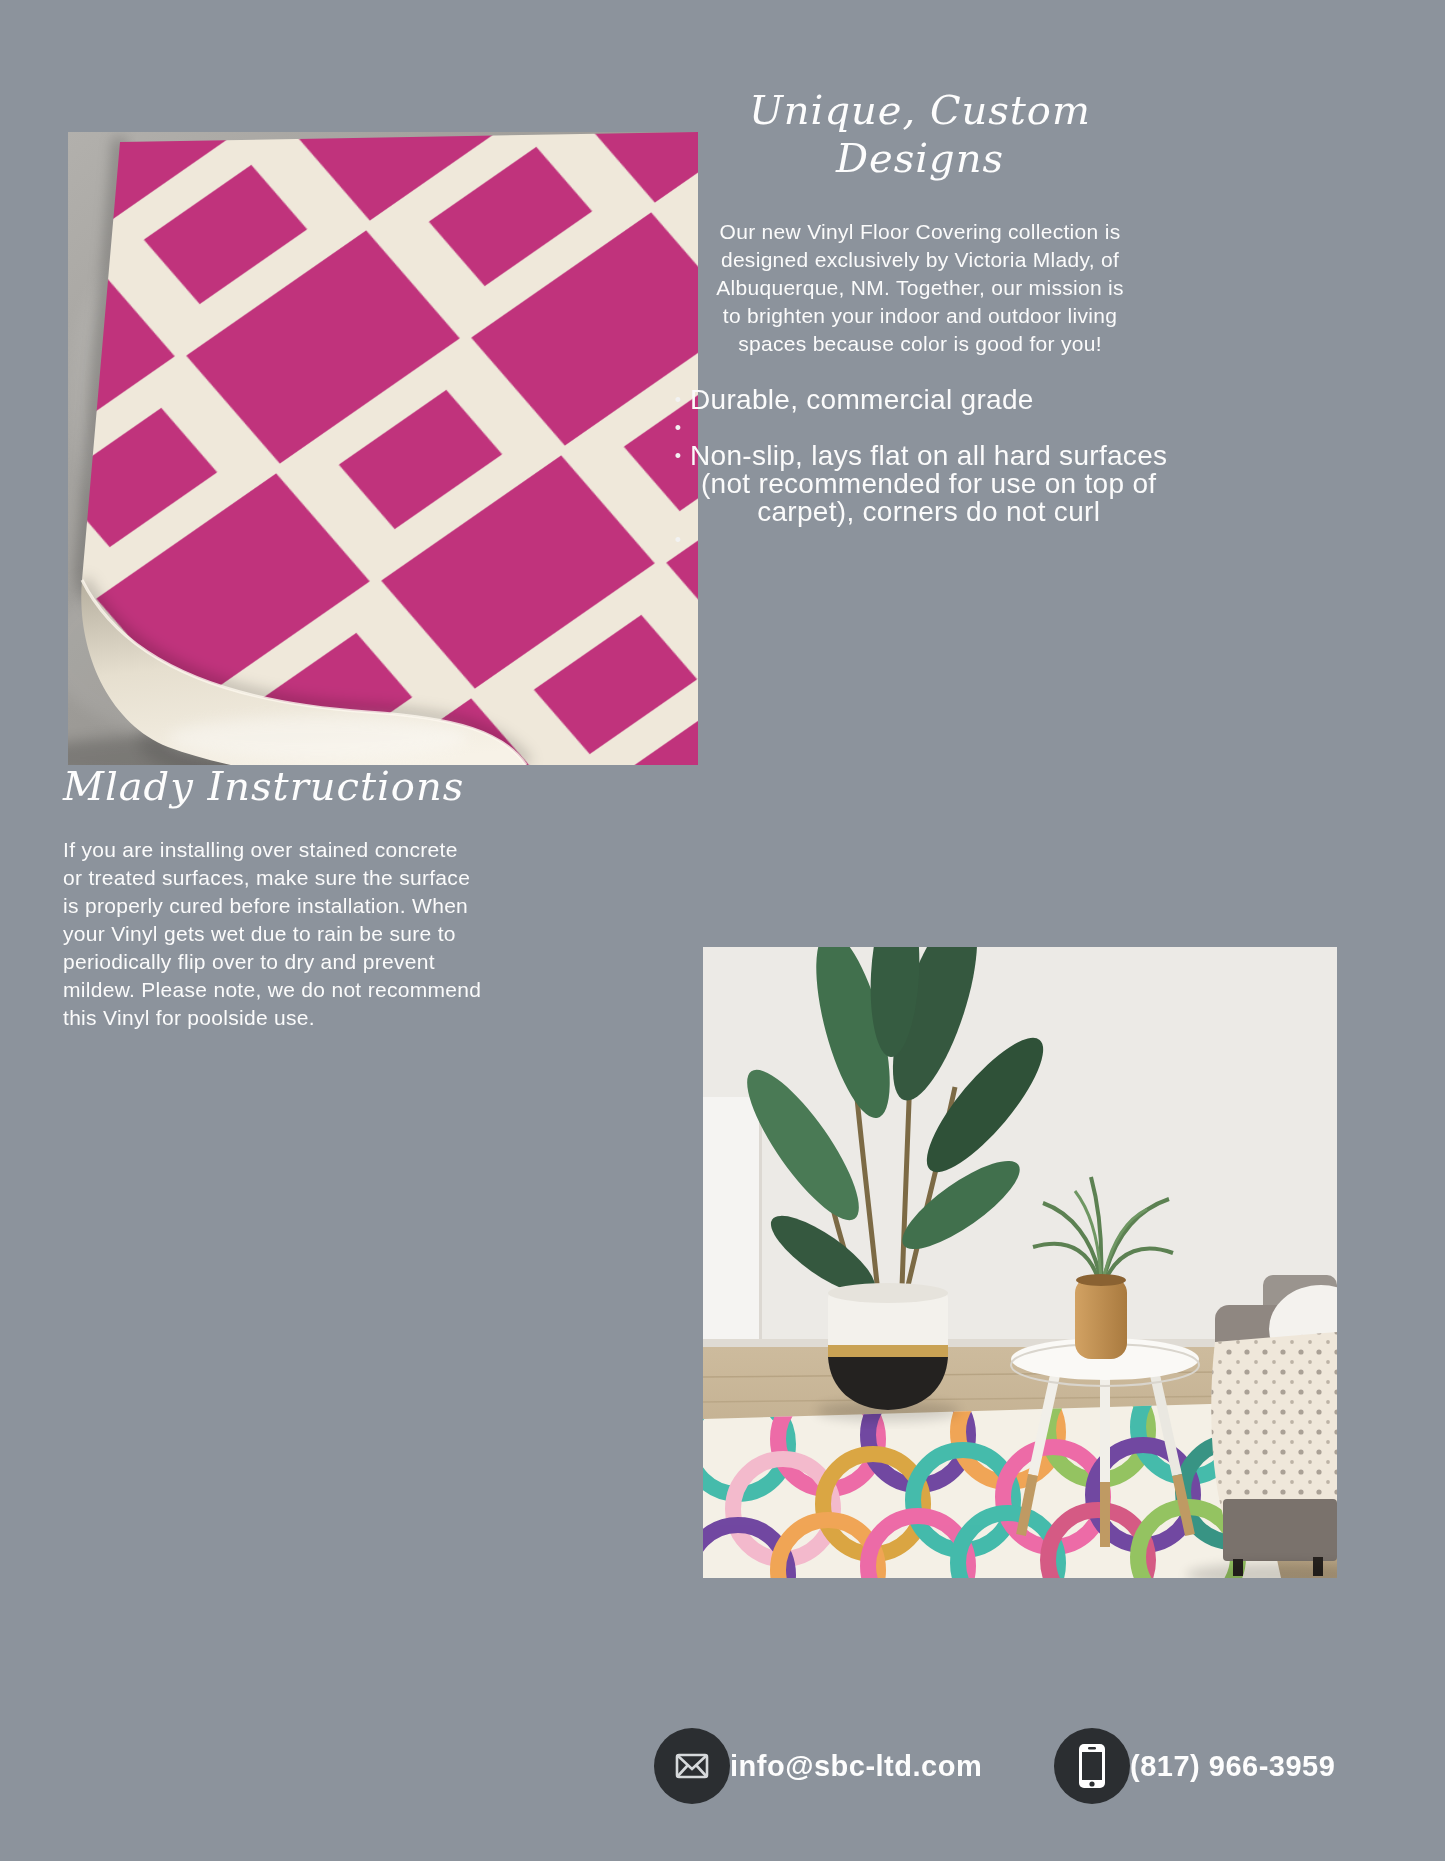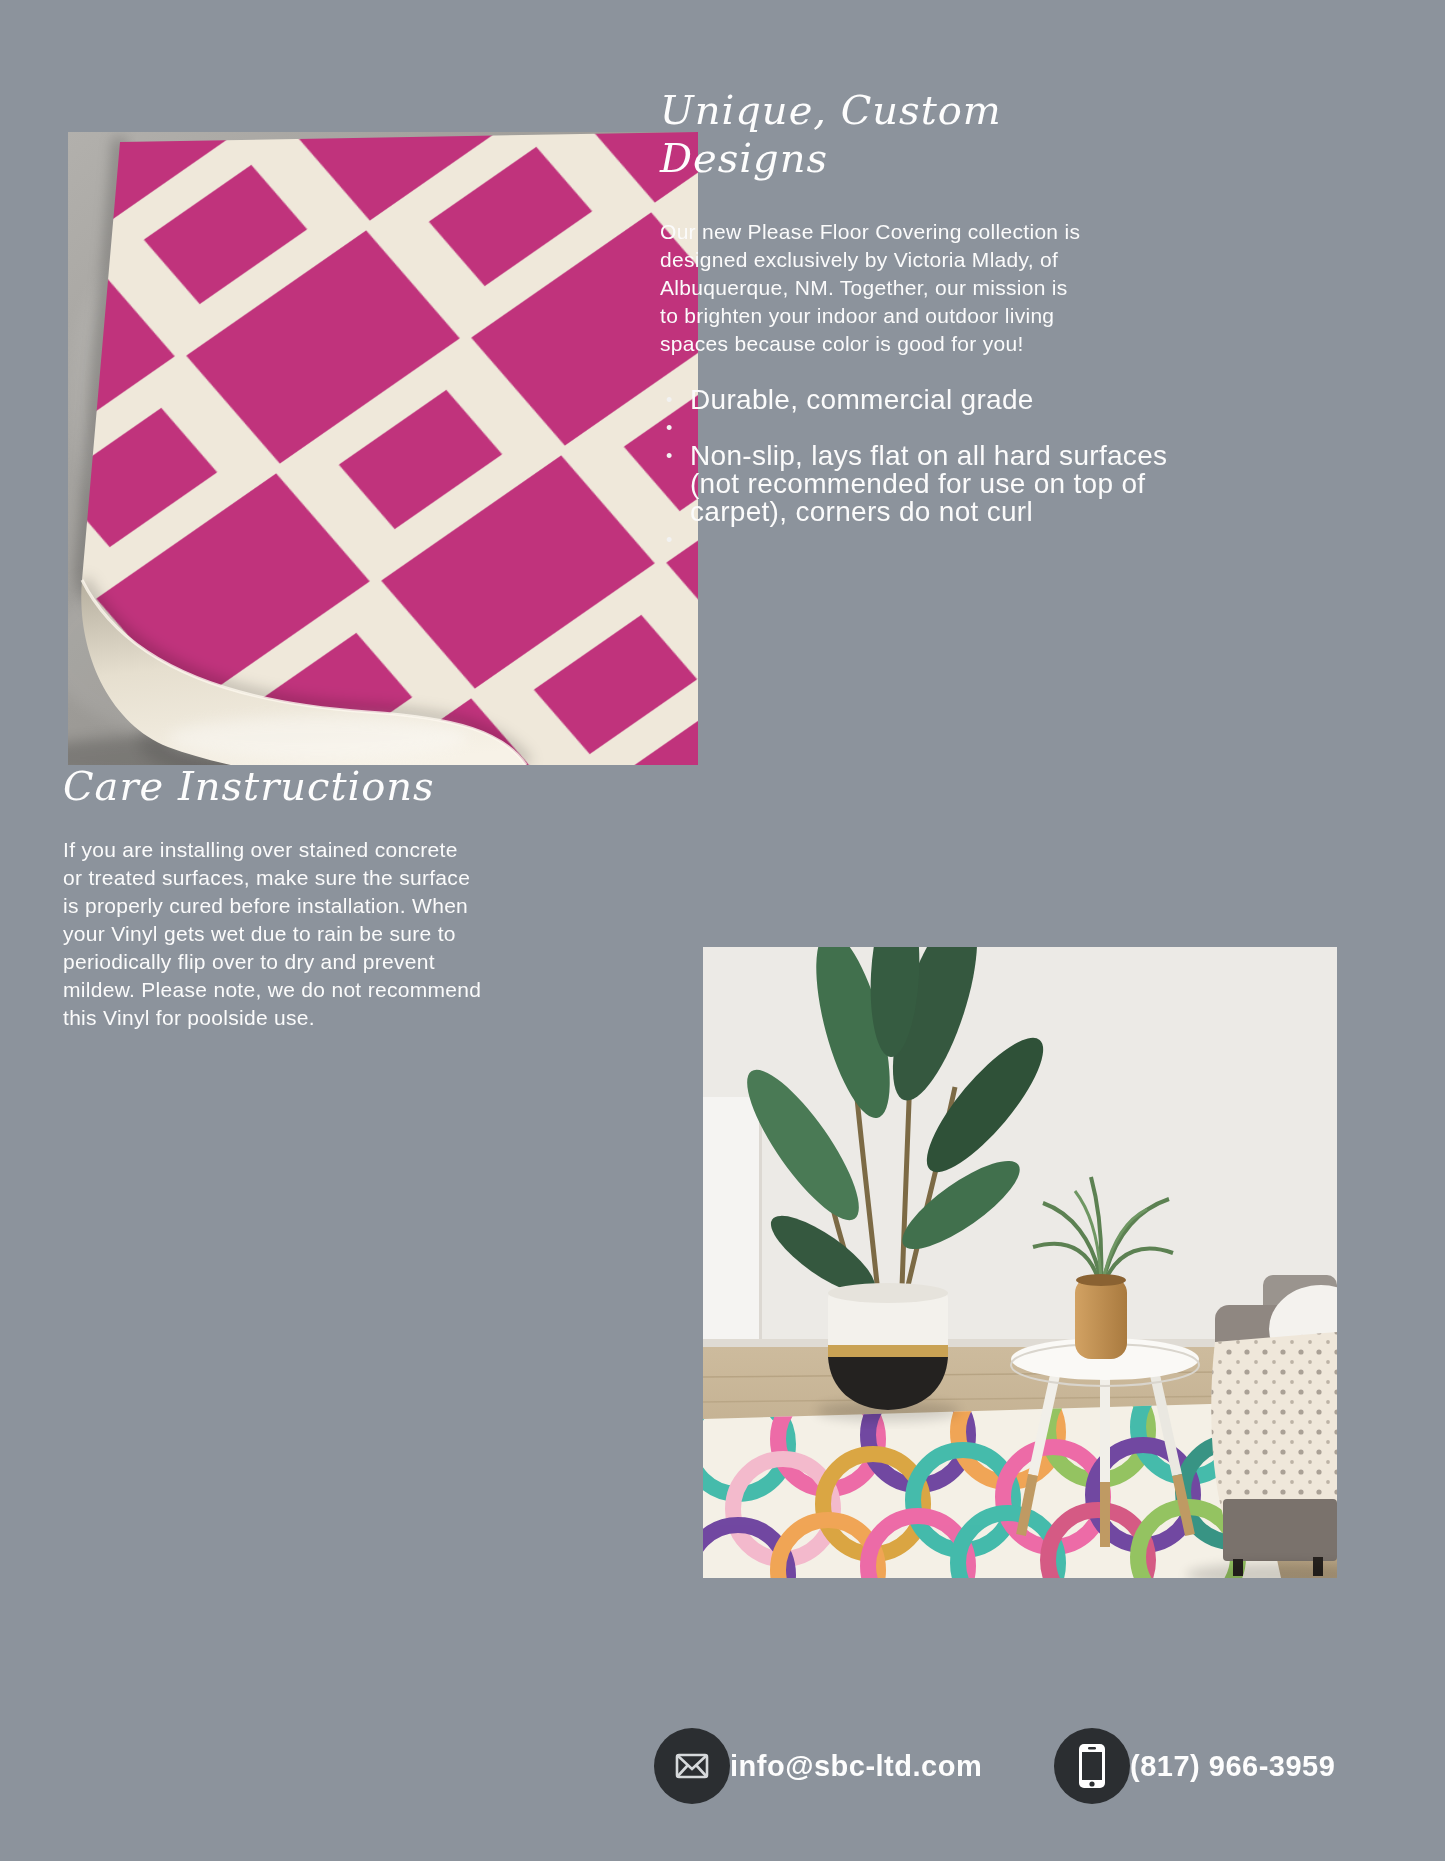--- a/index.html
+++ b/index.html
@@ -12,21 +12,21 @@
   .photo{position:absolute;overflow:hidden;}
   #photo-mat{left:68px;top:132px;width:630px;height:633px;}
   #photo-room{left:703px;top:947px;width:634px;height:631px;}
   .script-heading{
     font-family:"DejaVu Serif",serif;
     font-style:italic;font-weight:400;
     font-size:40px;line-height:48px;letter-spacing:1px;
     color:#fdfdfd;margin:0;
   }
   .col{position:absolute;}
-  #right-col{left:660px;top:86px;width:520px;}
+  #right-col{left:660px;top:86px;width:520px;text-align:center;}
   #left-col{left:63px;top:762px;width:530px;}
   .para{
     white-space:pre-line;
     font-size:21px;line-height:28px;letter-spacing:0.3px;
     color:#fbfbfb;margin:0;
   }
   .para.first{margin-top:36px;}
   .para.next{margin-top:26px;}
   ul.features{list-style:none;margin:28px 0 0 0;padding:0 0 0 6px;}
   ul.features li{display:flex;align-items:flex-start;}
@@ -92,21 +92,21 @@
 
     <path d="M14,448 C60,540 180,572 300,580 C390,586 435,600 458,633 L458,648
              C380,664 200,652 100,615 C38,590 8,515 14,448 Z" fill="url(#curlGrad)"></path>
     <path d="M14,448 C60,540 180,572 300,580 C390,586 435,600 458,633" stroke="#fdf8ee" stroke-width="3" fill="none" opacity="0.8"></path>
     <ellipse cx="250" cy="606" rx="150" ry="22" fill="#ffffff" opacity="0.35" filter="url(#soft)"></ellipse>
   </svg>
 </div>
 
 <div class="col" id="right-col">
   <h1 class="script-heading">Unique, Custom Designs</h1>
-  <p class="para first">Our new Please Floor Covering collection is
+  <p class="para first">Our new Vinyl Floor Covering collection is
 designed exclusively by Victoria Mlady, of
 Albuquerque, NM. Together, our mission is
 to brighten your indoor and outdoor living
 spaces because color is good for you!</p>
   <ul class="features">
     <li>
         <span class="dot">•</span>
         <span class="btext">Durable, commercial grade</span>
       </li>
     <li>
@@ -118,21 +118,21 @@
 (not recommended for use on top of
 carpet), corners do not curl</span>
       </li>
     <li>
         <span class="dot">•</span>
       </li>
   </ul>
 </div>
 
 <div class="col" id="left-col">
-  <h2 class="script-heading">Care Instructions</h2>
+  <h2 class="script-heading">Mlady Instructions</h2>
   <p class="para next">If you are installing over stained concrete
 or treated surfaces, make sure the surface
 is properly cured before installation. When
 your Vinyl gets wet due to rain be sure to
 periodically flip over to dry and prevent
 mildew. Please note, we do not recommend
 this Vinyl for poolside use.</p>
 </div>
 
 <div class="photo" id="photo-room">

